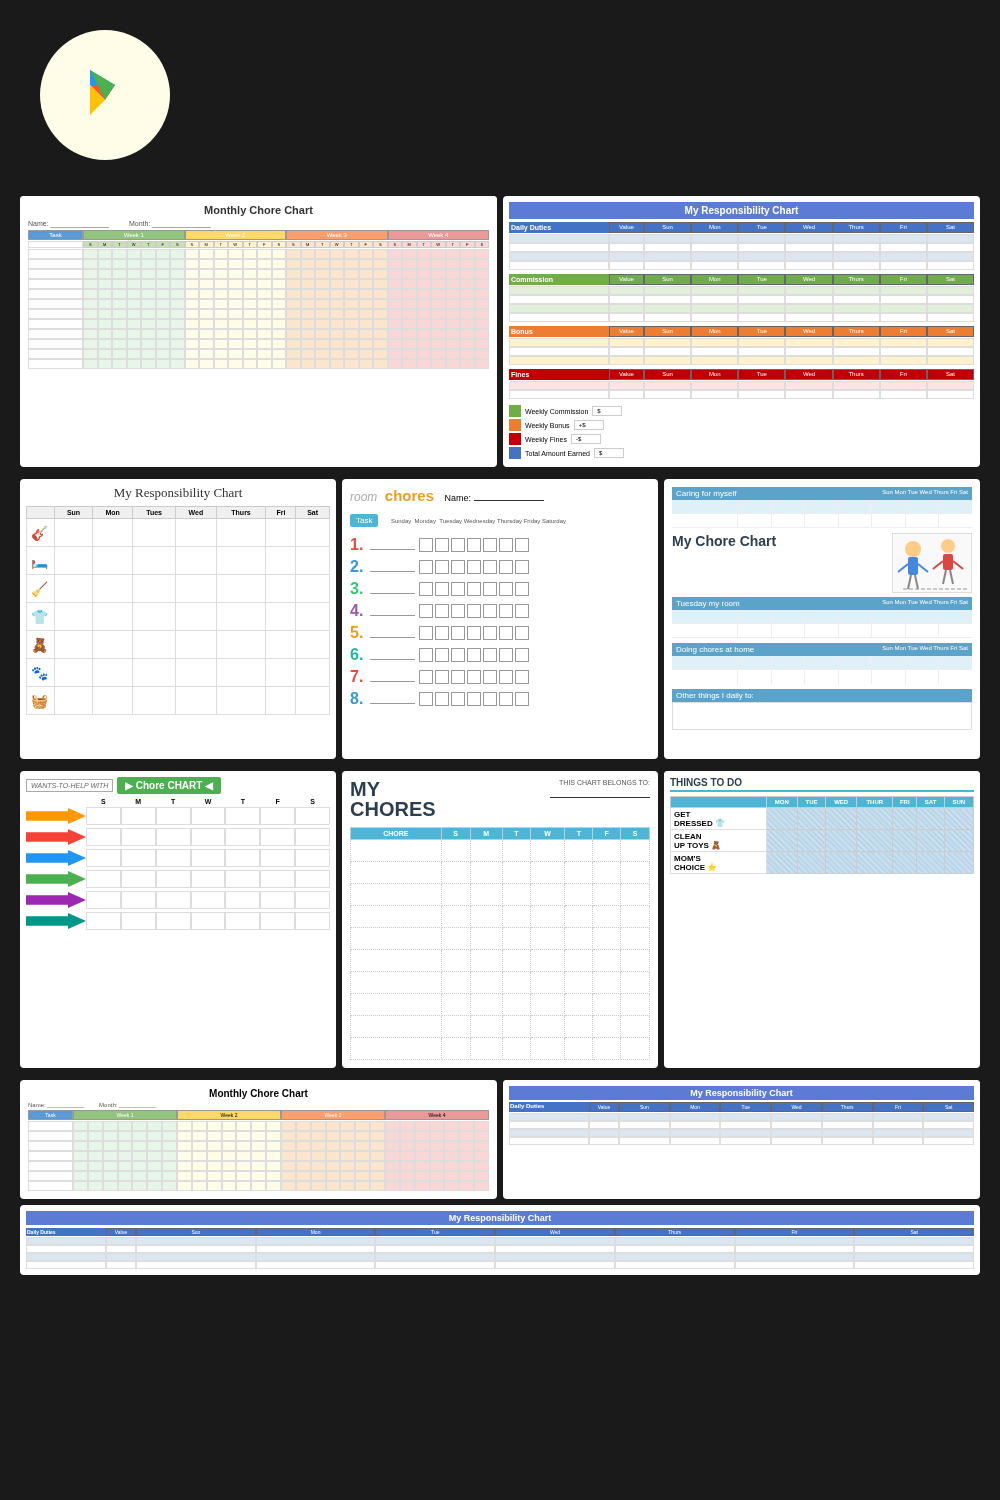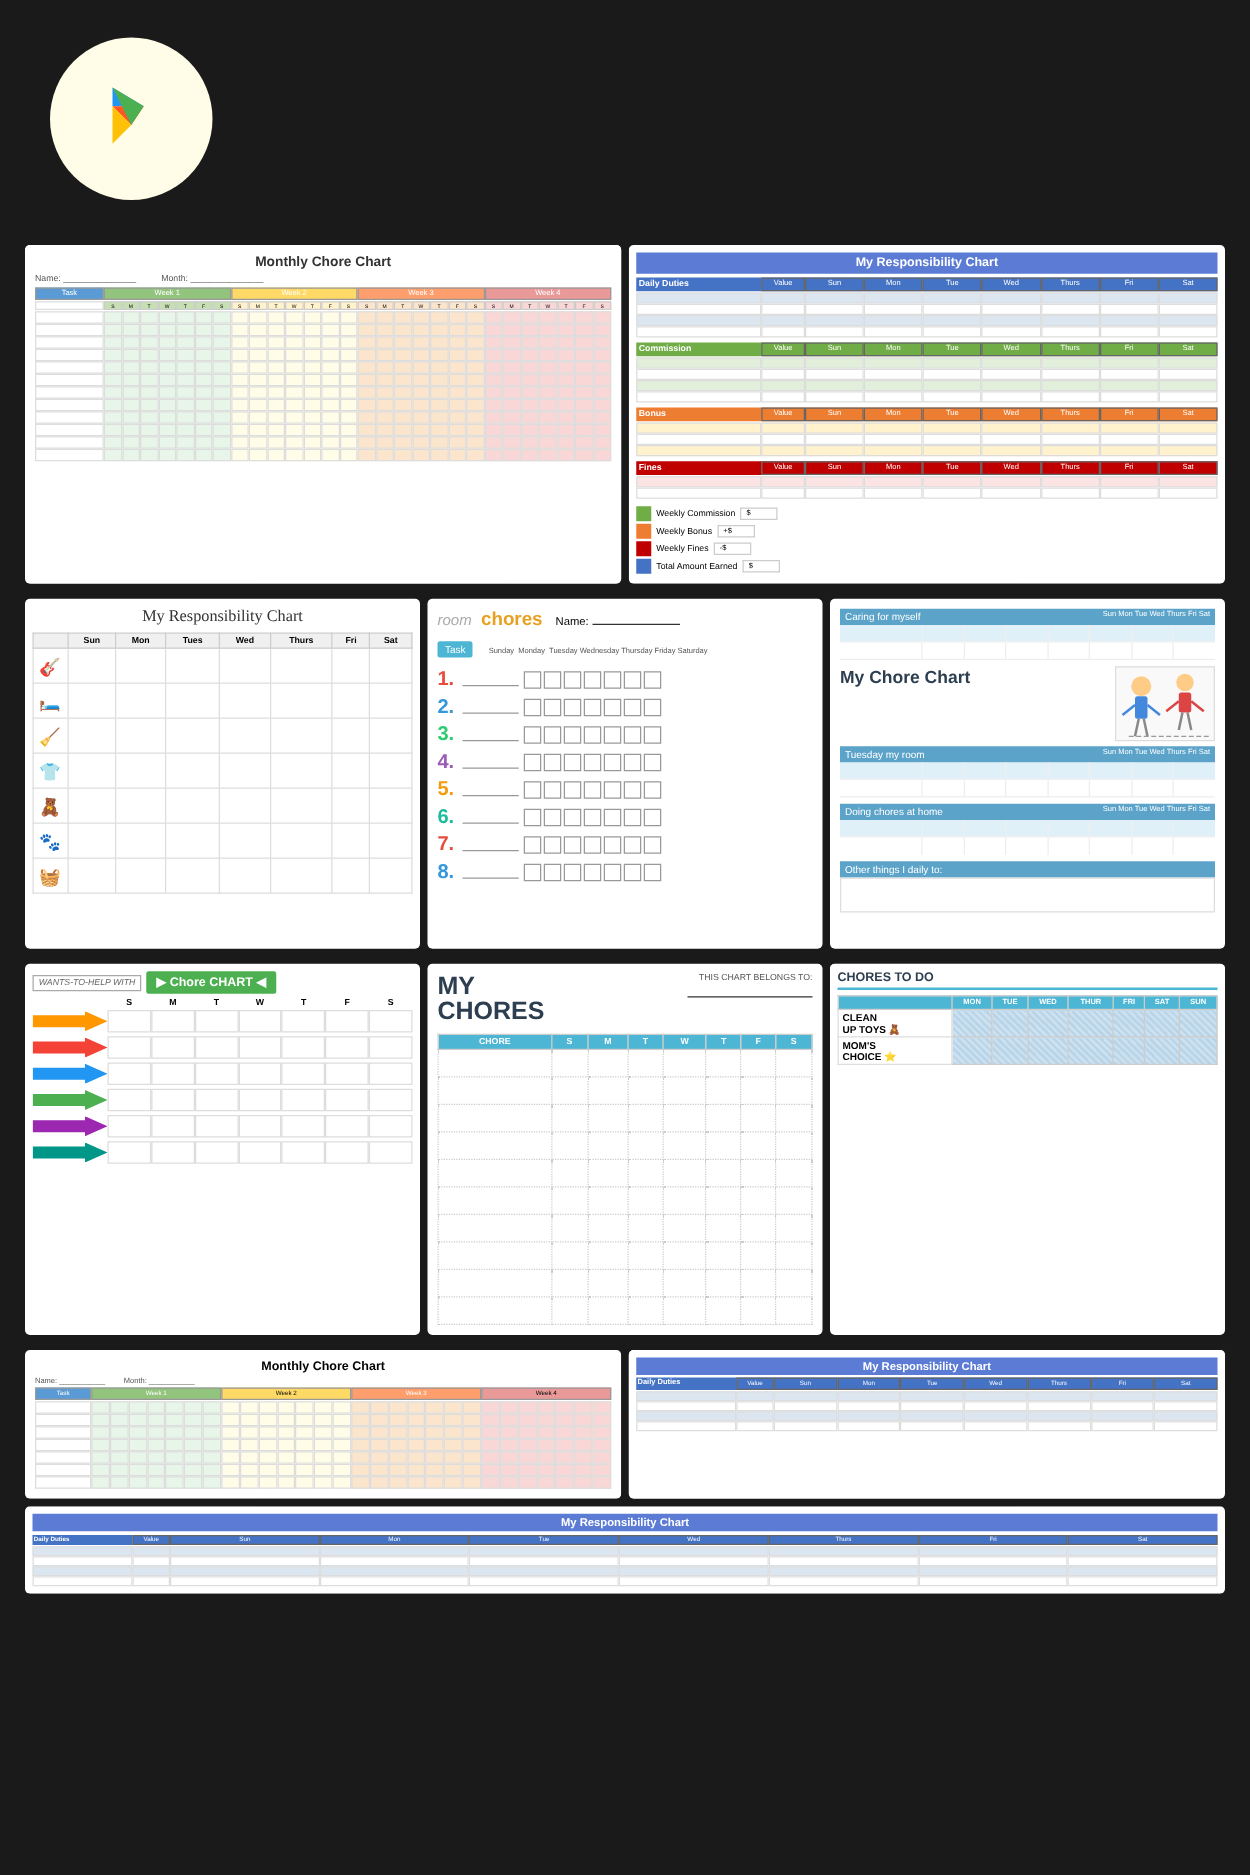--- a/index.html
+++ b/index.html
@@ -1462,37 +1462,47 @@
             <td style="border: 1px dotted rgb(204, 204, 204); height: 22px; padding: 2px;"></td>
             <td style="border: 1px dotted rgb(204, 204, 204); height: 22px; padding: 2px;"></td>
             <td style="border: 1px dotted rgb(204, 204, 204); height: 22px; padding: 2px;"></td>
           </tr>
         </tbody>
     </table>
   </div>
 
   <div class="chart-card">
     <div style="background:white;padding:6px;">
-      <div style="font-size:10px;font-weight:bold;color:#2c3e50;border-bottom:2px solid #4db6d4;padding-bottom:2px;margin-bottom:4px;">CHORES
+      <div style="font-size:10px;font-weight:bold;color:#2c3e50;border-bottom:2px solid #4db6d4;padding-bottom:2px;margin-bottom:4px;">THINGS
 TO DO</div>
       <table style="width:100%;border-collapse:collapse;font-size:7px;">
         <thead>
           <tr>
             <th style="background:#4db6d4;color:white;padding:2px;border:0.5px solid #ccc;text-align:left;font-size:6px;" colspan="2"></th>
             <th style="background:#4db6d4;color:white;padding:2px;border:0.5px solid #ccc;text-align:center;font-size:6px;">MON</th>
             <th style="background:#4db6d4;color:white;padding:2px;border:0.5px solid #ccc;text-align:center;font-size:6px;">TUE</th>
             <th style="background:#4db6d4;color:white;padding:2px;border:0.5px solid #ccc;text-align:center;font-size:6px;">WED</th>
             <th style="background:#4db6d4;color:white;padding:2px;border:0.5px solid #ccc;text-align:center;font-size:6px;">THUR</th>
             <th style="background:#4db6d4;color:white;padding:2px;border:0.5px solid #ccc;text-align:center;font-size:6px;">FRI</th>
             <th style="background:#4db6d4;color:white;padding:2px;border:0.5px solid #ccc;text-align:center;font-size:6px;">SAT</th>
             <th style="background:#4db6d4;color:white;padding:2px;border:0.5px solid #ccc;text-align:center;font-size:6px;">SUN</th>
           </tr>
         </thead>
         <tbody>
           <tr>
+            <td style="border:0.5px solid #ddd;padding:1px 3px;height:22px;font-size:8px;" colspan="2"><strong>GET<br>DRESSED</strong> 👕</td>
+            <td style="background:#b8d4e8;background-image:repeating-linear-gradient(45deg,transparent,transparent 2px,rgba(255,255,255,.3) 2px,rgba(255,255,255,.3) 4px);border:0.5px solid #ccc;height:22px;"></td>
+            <td style="background:#b8d4e8;background-image:repeating-linear-gradient(45deg,transparent,transparent 2px,rgba(255,255,255,.3) 2px,rgba(255,255,255,.3) 4px);border:0.5px solid #ccc;height:22px;"></td>
+            <td style="background:#b8d4e8;background-image:repeating-linear-gradient(45deg,transparent,transparent 2px,rgba(255,255,255,.3) 2px,rgba(255,255,255,.3) 4px);border:0.5px solid #ccc;height:22px;"></td>
+            <td style="background:#b8d4e8;background-image:repeating-linear-gradient(45deg,transparent,transparent 2px,rgba(255,255,255,.3) 2px,rgba(255,255,255,.3) 4px);border:0.5px solid #ccc;height:22px;"></td>
+            <td style="background:#b8d4e8;background-image:repeating-linear-gradient(45deg,transparent,transparent 2px,rgba(255,255,255,.3) 2px,rgba(255,255,255,.3) 4px);border:0.5px solid #ccc;height:22px;"></td>
+            <td style="background:#b8d4e8;background-image:repeating-linear-gradient(45deg,transparent,transparent 2px,rgba(255,255,255,.3) 2px,rgba(255,255,255,.3) 4px);border:0.5px solid #ccc;height:22px;"></td>
+            <td style="background:#b8d4e8;background-image:repeating-linear-gradient(45deg,transparent,transparent 2px,rgba(255,255,255,.3) 2px,rgba(255,255,255,.3) 4px);border:0.5px solid #ccc;height:22px;"></td>
+          </tr>
+          <tr>
             <td style="border:0.5px solid #ddd;padding:1px 3px;height:22px;font-size:8px;" colspan="2"><strong>CLEAN<br>UP TOYS</strong> 🧸</td>
             <td style="background:#b8d4e8;background-image:repeating-linear-gradient(45deg,transparent,transparent 2px,rgba(255,255,255,.3) 2px,rgba(255,255,255,.3) 4px);border:0.5px solid #ccc;height:22px;"></td>
             <td style="background:#b8d4e8;background-image:repeating-linear-gradient(45deg,transparent,transparent 2px,rgba(255,255,255,.3) 2px,rgba(255,255,255,.3) 4px);border:0.5px solid #ccc;height:22px;"></td>
             <td style="background:#b8d4e8;background-image:repeating-linear-gradient(45deg,transparent,transparent 2px,rgba(255,255,255,.3) 2px,rgba(255,255,255,.3) 4px);border:0.5px solid #ccc;height:22px;"></td>
             <td style="background:#b8d4e8;background-image:repeating-linear-gradient(45deg,transparent,transparent 2px,rgba(255,255,255,.3) 2px,rgba(255,255,255,.3) 4px);border:0.5px solid #ccc;height:22px;"></td>
             <td style="background:#b8d4e8;background-image:repeating-linear-gradient(45deg,transparent,transparent 2px,rgba(255,255,255,.3) 2px,rgba(255,255,255,.3) 4px);border:0.5px solid #ccc;height:22px;"></td>
             <td style="background:#b8d4e8;background-image:repeating-linear-gradient(45deg,transparent,transparent 2px,rgba(255,255,255,.3) 2px,rgba(255,255,255,.3) 4px);border:0.5px solid #ccc;height:22px;"></td>
             <td style="background:#b8d4e8;background-image:repeating-linear-gradient(45deg,transparent,transparent 2px,rgba(255,255,255,.3) 2px,rgba(255,255,255,.3) 4px);border:0.5px solid #ccc;height:22px;"></td>
           </tr>
           <tr>

